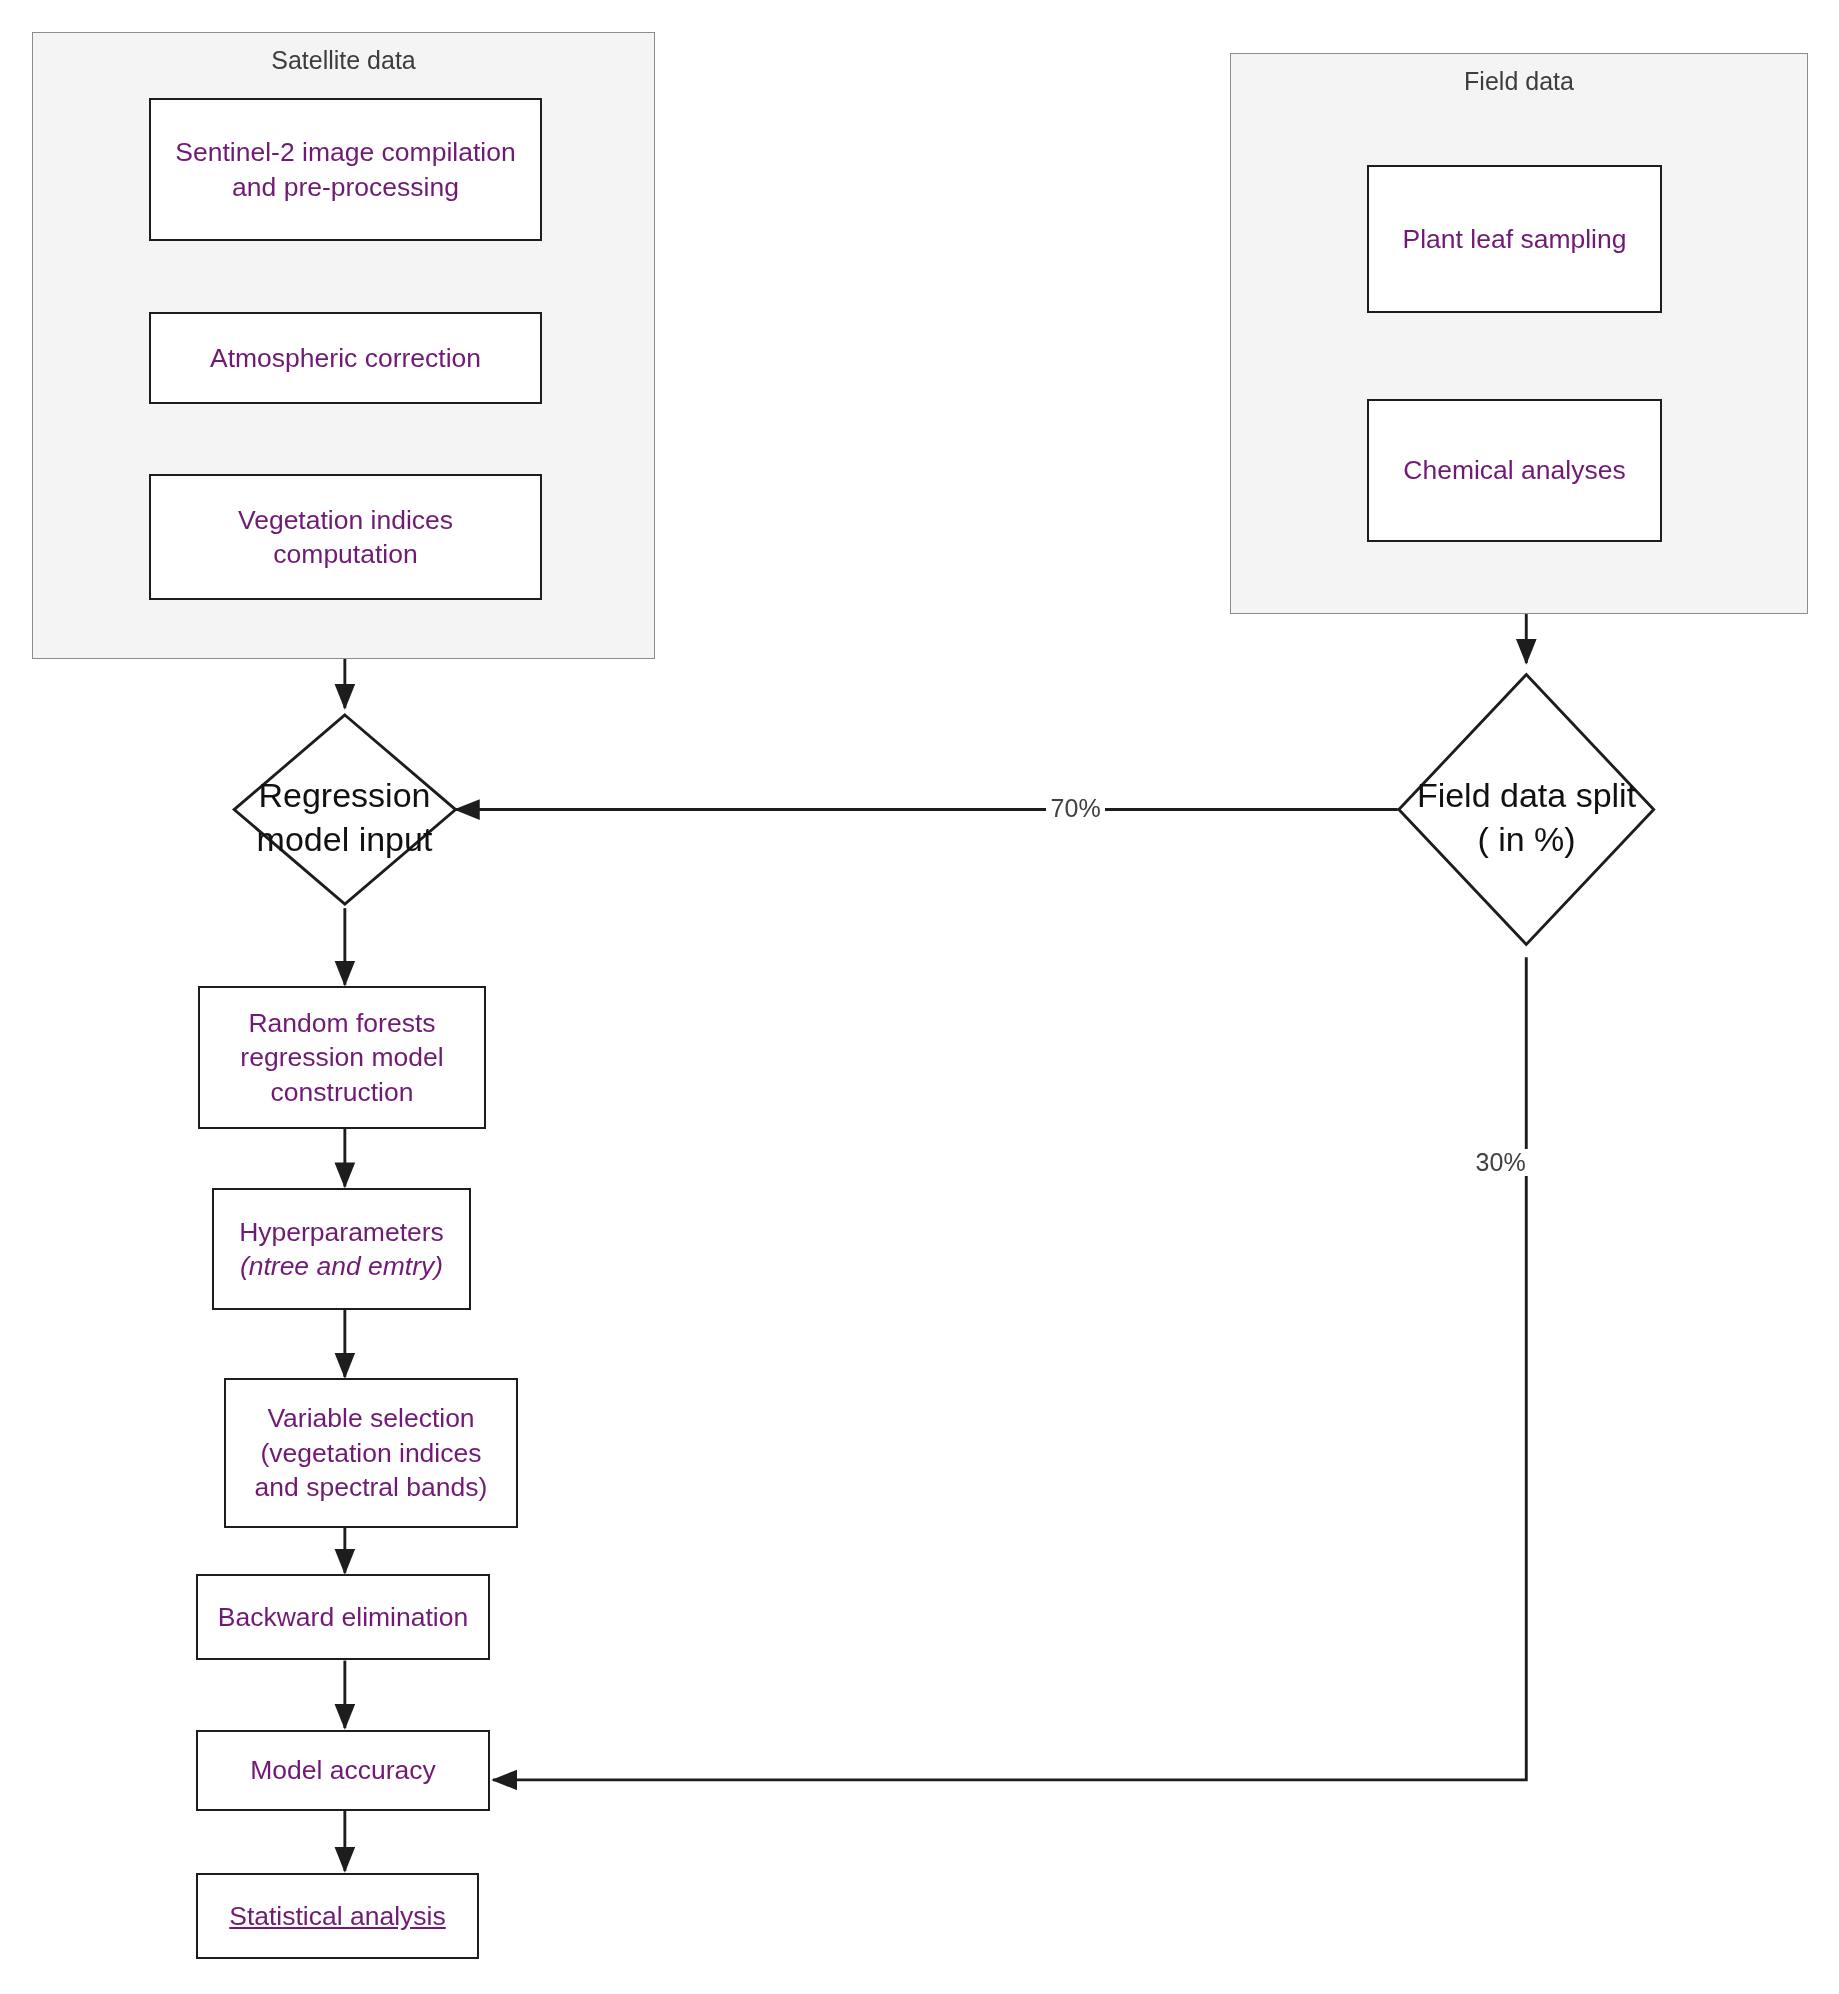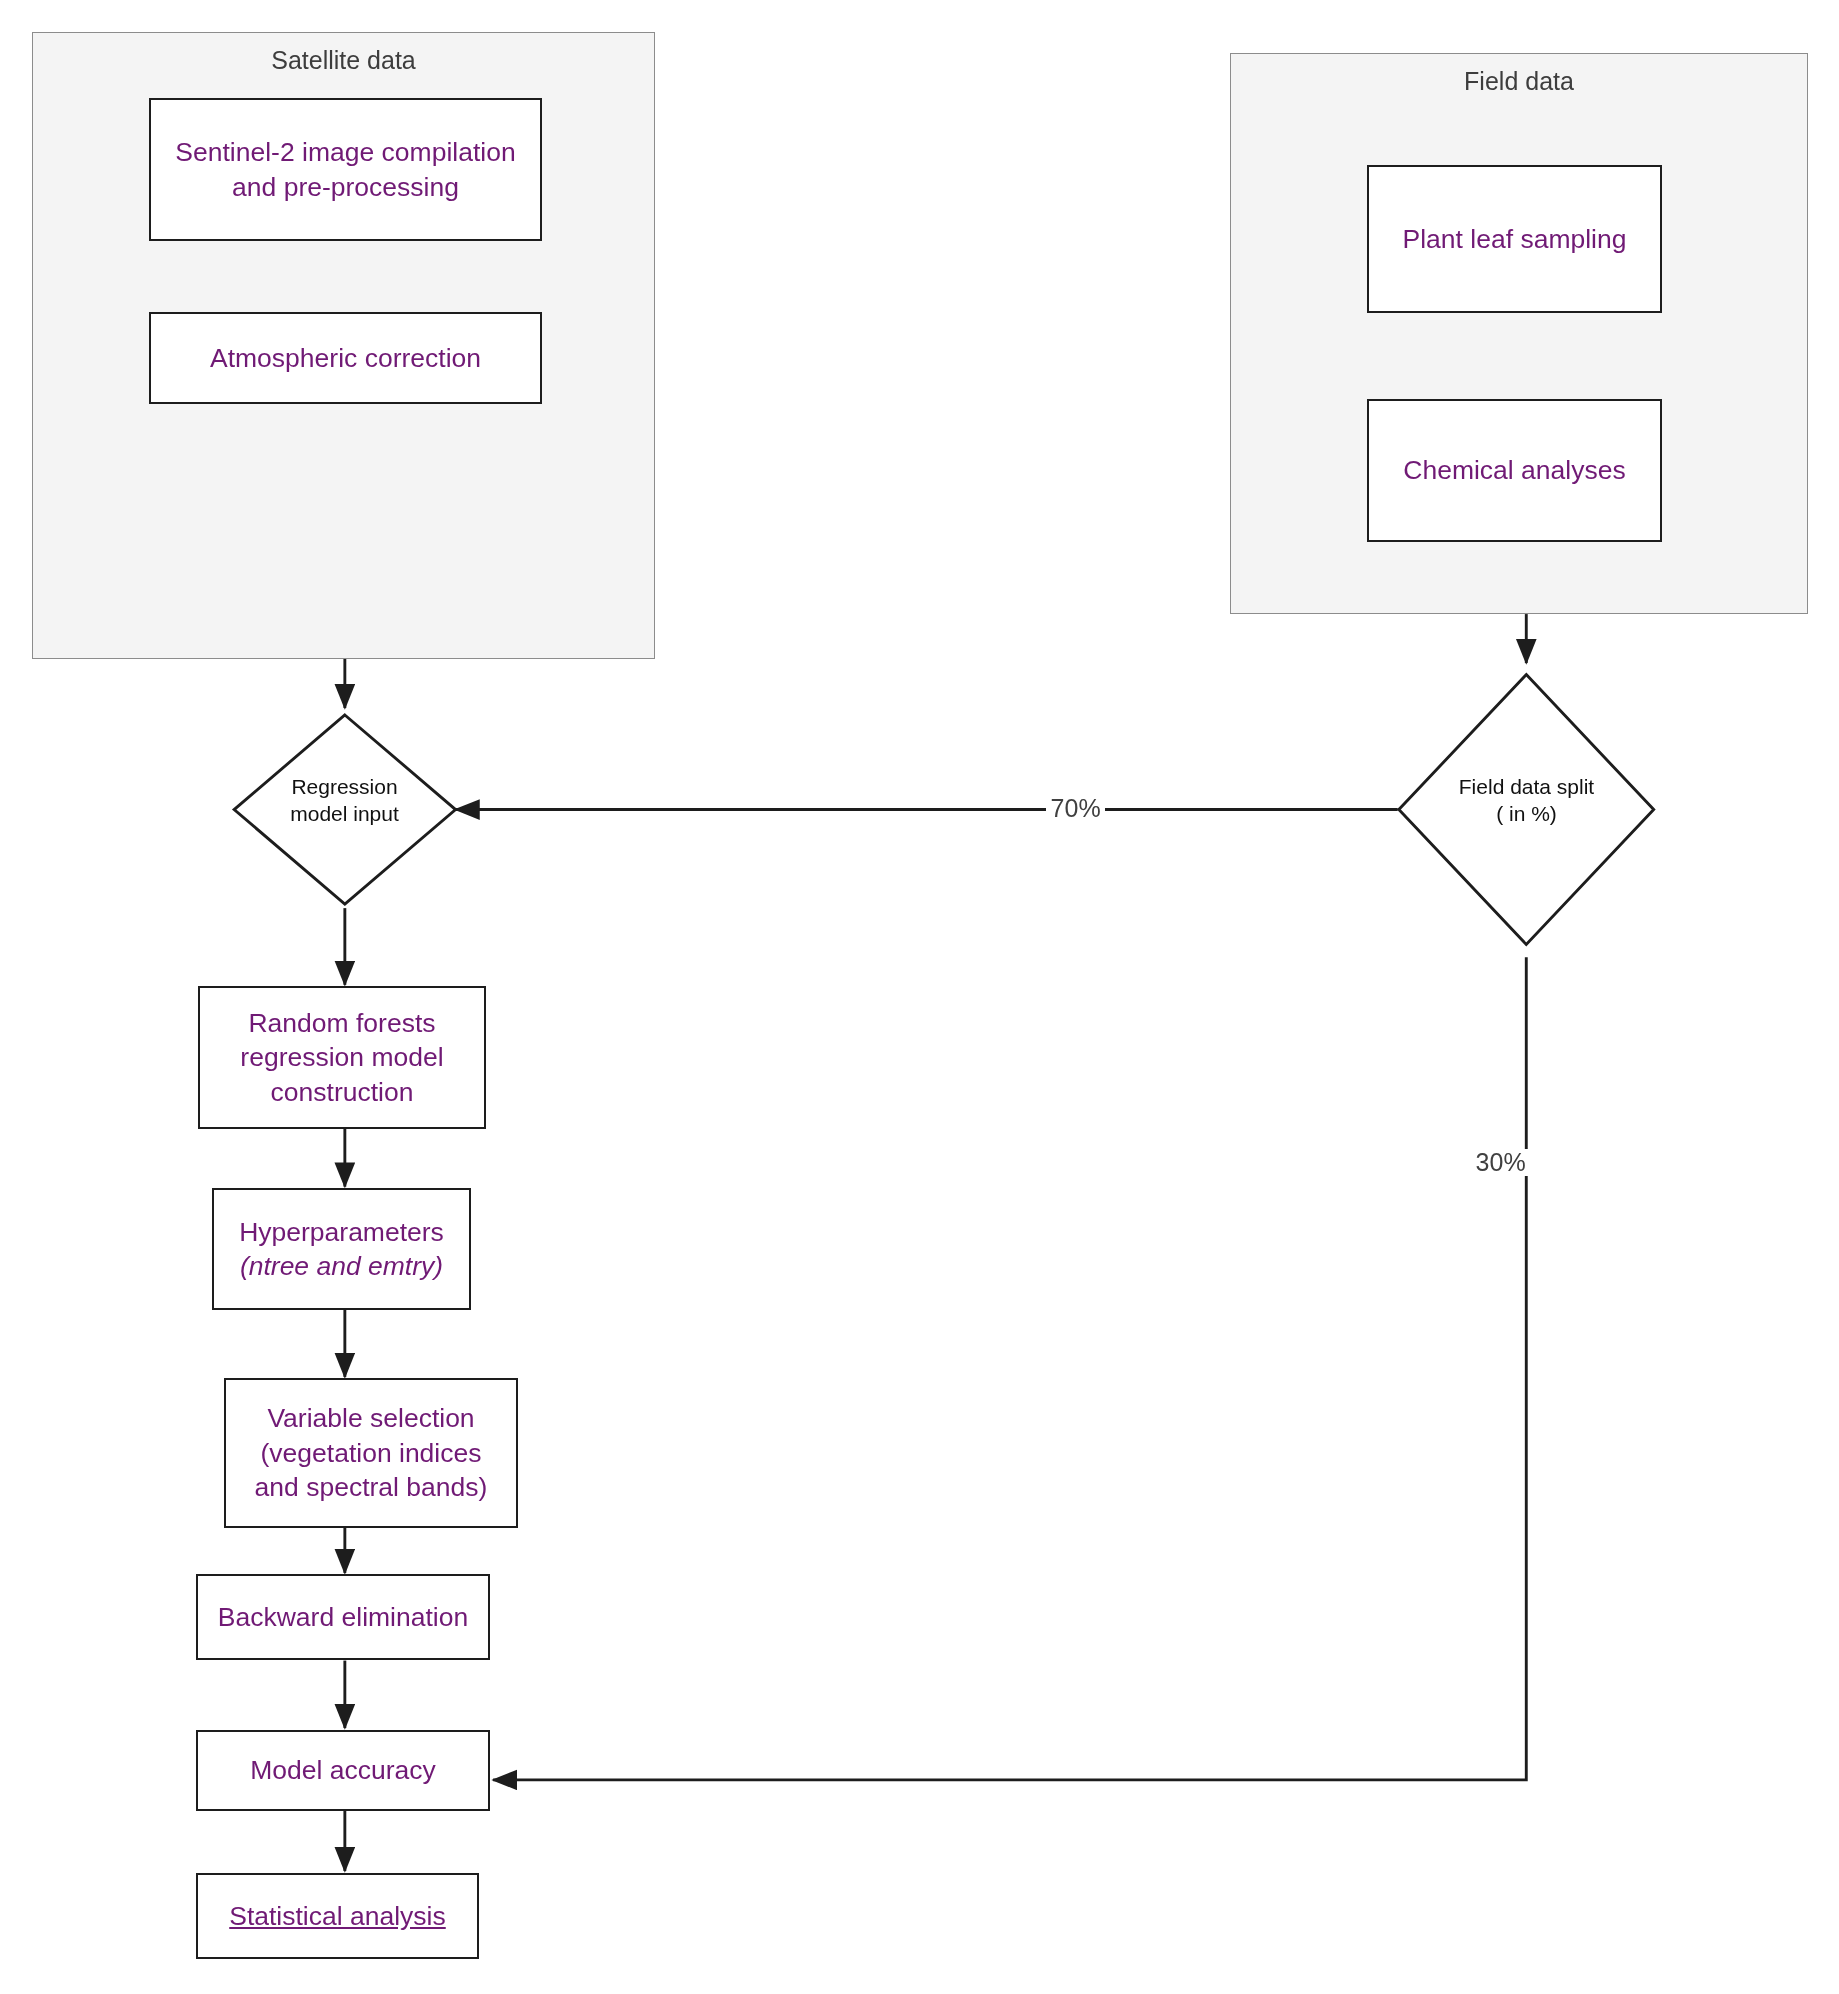--- a/index.html
+++ b/index.html
@@ -64,21 +64,21 @@
     white-space: nowrap;
   }
   .node-box .ln.it {
     font-style: italic;
   }
   
   .diamond-label {
     position: absolute;
     text-align: center;
     color: #111111;
-    font-size: 21px;
+    font-size: 34px;
     line-height: 1.30;
     pointer-events: none;
   }
   .diamond-label .ln { display: block; white-space: nowrap; }
   
   .edge-label {
     position: absolute;
     color: #404040;
     font-size: 25px;
     line-height: 1;
@@ -138,20 +138,26 @@
       <span class="ln">and pre-processing</span>
     </span>
   </div>
 
   <div class="node-box" style="left:149px; top:312px; width:393px; height:92px;">
     <span class="lines">
       <span class="ln">Atmospheric correction</span>
     </span>
   </div>
 
+  <div class="node-box" style="left:149px; top:474px; width:393px; height:126px;">
+    <span class="lines">
+      <span class="ln">Vegetation indices</span>
+      <span class="ln">computation</span>
+    </span>
+  </div>
 
   <div class="group-box" style="left:1230px; top:53px; width:578px; height:561px;">
     <div class="group-title" style="top:14.4px;">Field data</div>
   </div>
 
   <div class="node-box" style="left:1367px; top:165px; width:295px; height:148px;">
     <span class="lines">
       <span class="ln">Plant leaf sampling</span>
     </span>
   </div>

